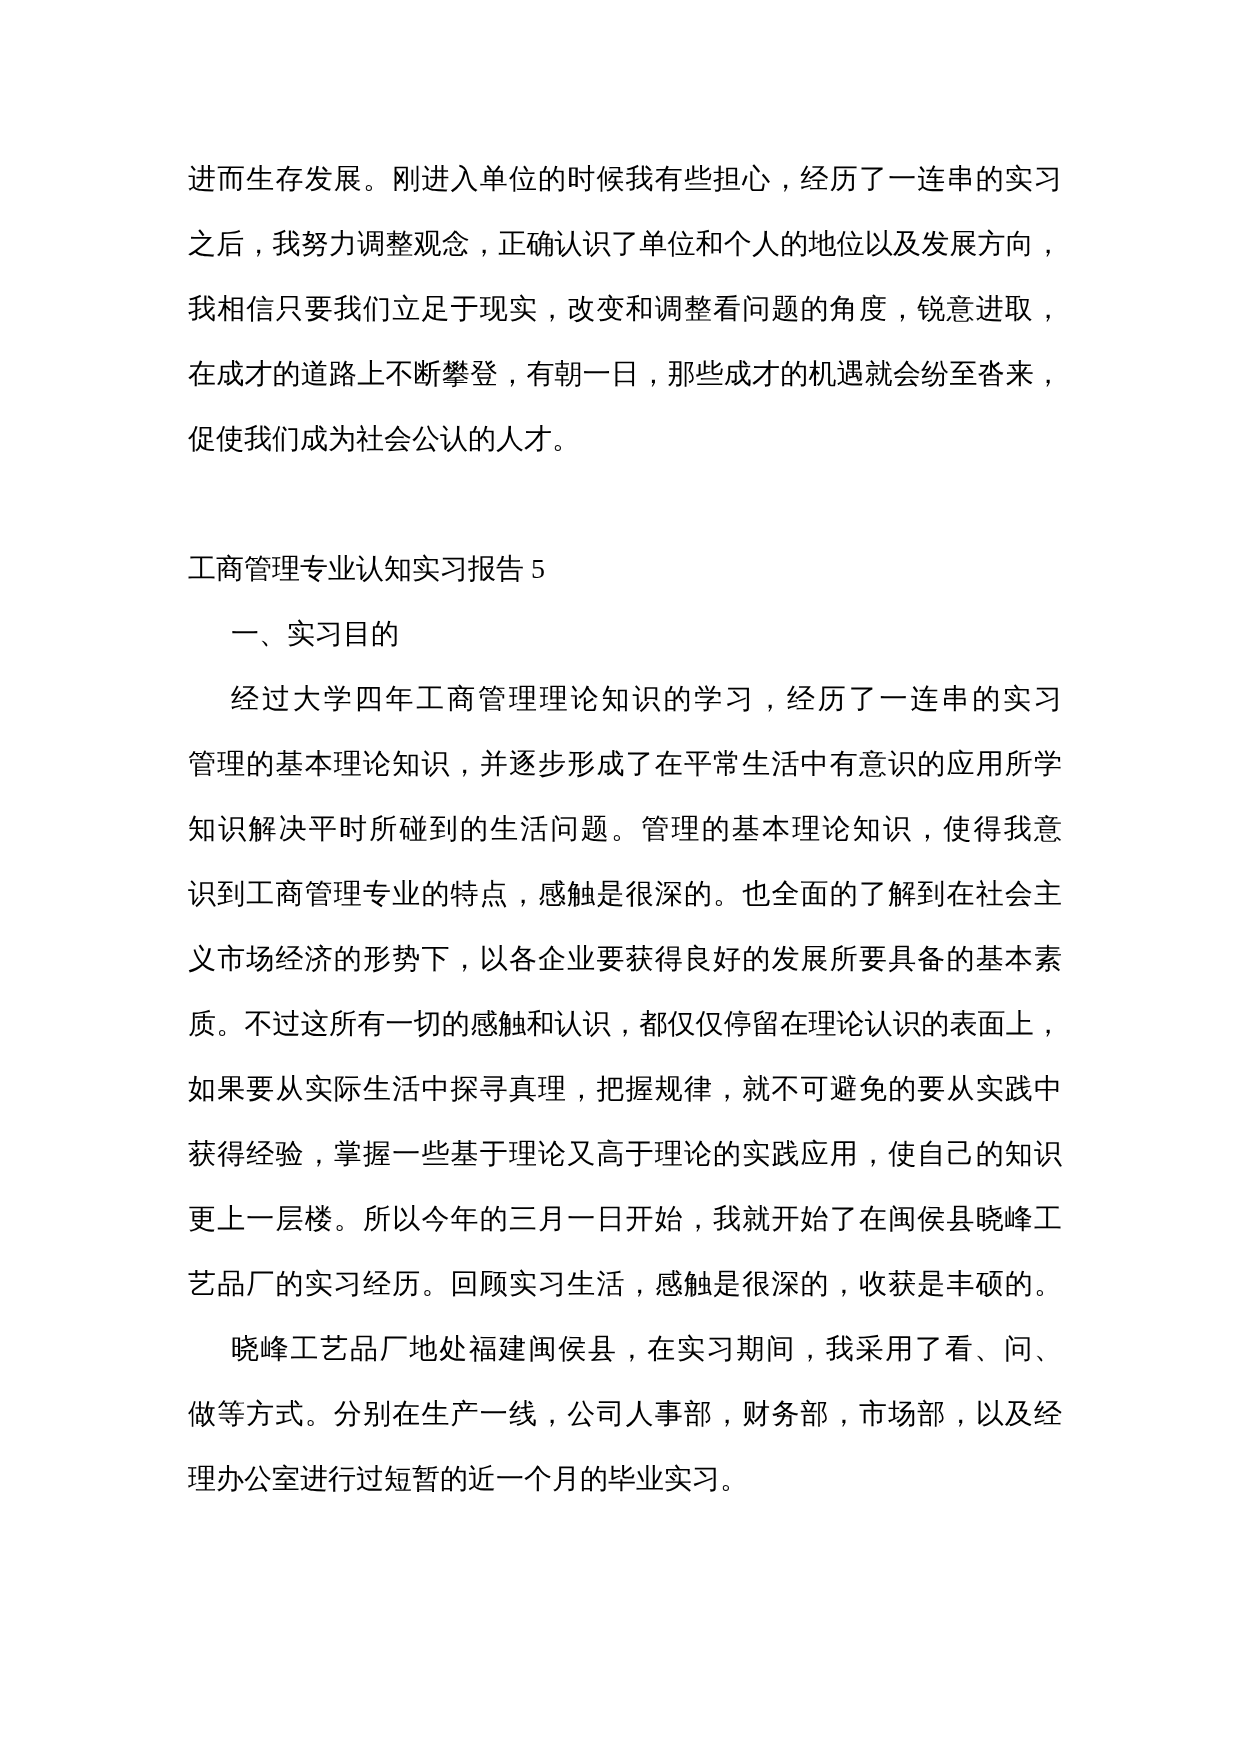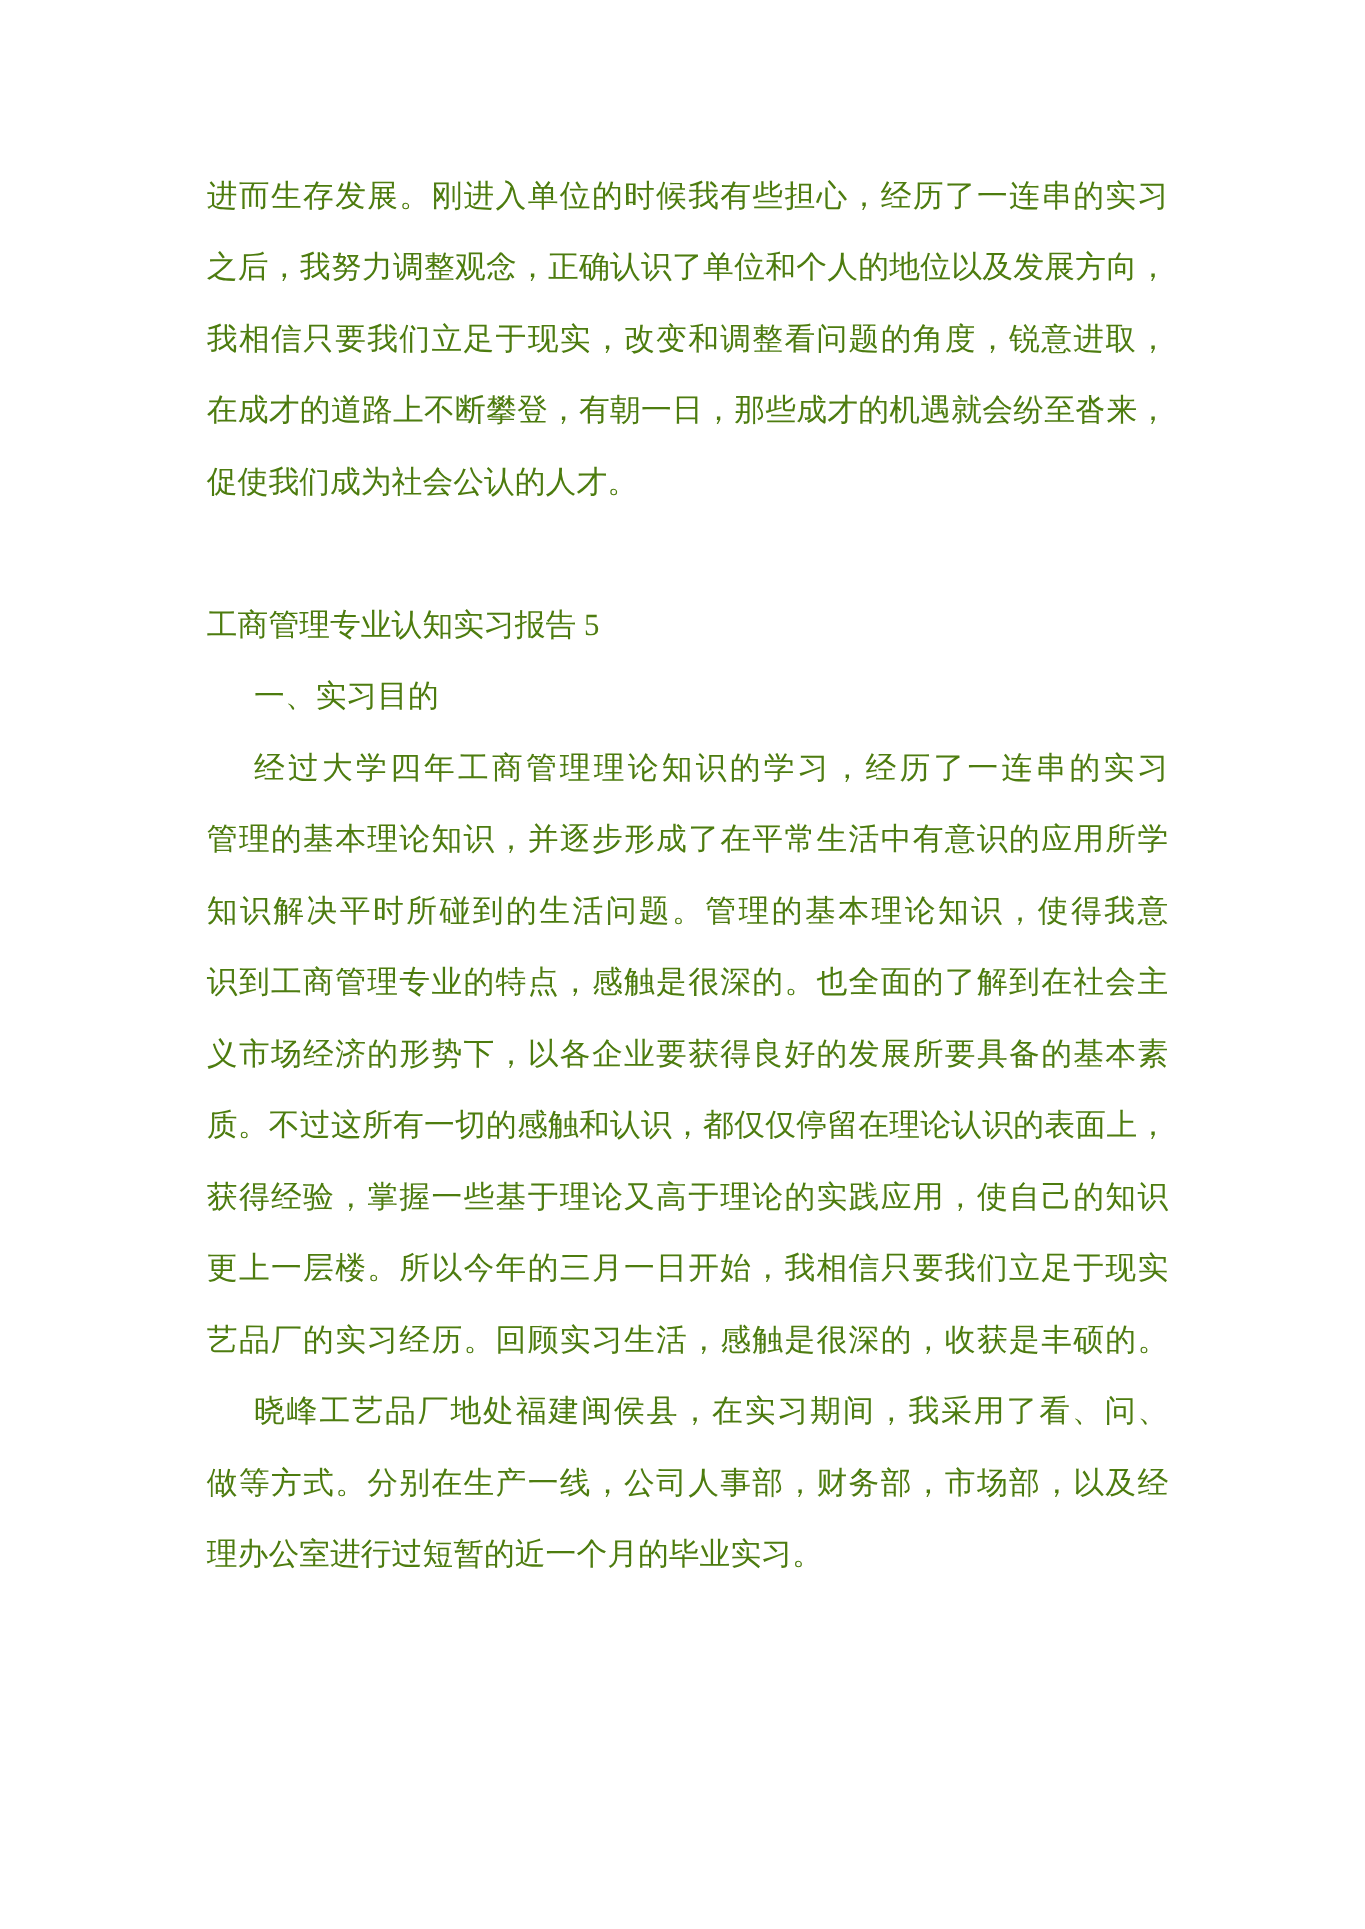--- a/index.html
+++ b/index.html
@@ -39,21 +39,21 @@
     text-indent: 43px;
   }
   .spacer {
     height: 65px;
   }
 </style>
 </head>
 <body>
 
 <main class="page" style="width: 1241px; height: 1754px; background: rgb(255, 255, 255);">
-  <section class="content" id="doc-content" style="color: #4d7c0f;">
+  <section class="content" id="doc-content" style="color: #000000;">
       <div class="block">
         <div class="line">进而生存发展。刚进入单位的时候我有些担心，经历了一连串的实习</div>
         <div class="line">之后，我努力调整观念，正确认识了单位和个人的地位以及发展方向，</div>
         <div class="line">我相信只要我们立足于现实，改变和调整看问题的角度，锐意进取，</div>
         <div class="line">在成才的道路上不断攀登，有朝一日，那些成才的机遇就会纷至沓来，</div>
         <div class="line flush-left">促使我们成为社会公认的人才。</div>
       </div>
       <div class="spacer"></div>
       <div class="block">
         <div class="line flush-left">工商管理专业认知实习报告 5</div>
@@ -61,22 +61,23 @@
       <div class="block">
         <div class="line indent flush-left">一、实习目的</div>
       </div>
       <div class="block">
         <div class="line indent">经过大学四年工商管理理论知识的学习，经历了一连串的实习</div>
         <div class="line">管理的基本理论知识，并逐步形成了在平常生活中有意识的应用所学</div>
         <div class="line">知识解决平时所碰到的生活问题。管理的基本理论知识，使得我意</div>
         <div class="line">识到工商管理专业的特点，感触是很深的。也全面的了解到在社会主</div>
         <div class="line">义市场经济的形势下，以各企业要获得良好的发展所要具备的基本素</div>
         <div class="line">质。不过这所有一切的感触和认识，都仅仅停留在理论认识的表面上，</div>
+        <div class="line">如果要从实际生活中探寻真理，把握规律，就不可避免的要从实践中</div>
         <div class="line">获得经验，掌握一些基于理论又高于理论的实践应用，使自己的知识</div>
-        <div class="line">更上一层楼。所以今年的三月一日开始，我相信只要我们立足于现实</div>
+        <div class="line">更上一层楼。所以今年的三月一日开始，我就开始了在闽侯县晓峰工</div>
         <div class="line">艺品厂的实习经历。回顾实习生活，感触是很深的，收获是丰硕的。</div>
       </div>
       <div class="block">
         <div class="line indent">晓峰工艺品厂地处福建闽侯县，在实习期间，我采用了看、问、</div>
         <div class="line">做等方式。分别在生产一线，公司人事部，财务部，市场部，以及经</div>
         <div class="line flush-left">理办公室进行过短暂的近一个月的毕业实习。</div>
       </div>
     </section>
 </main>
 

